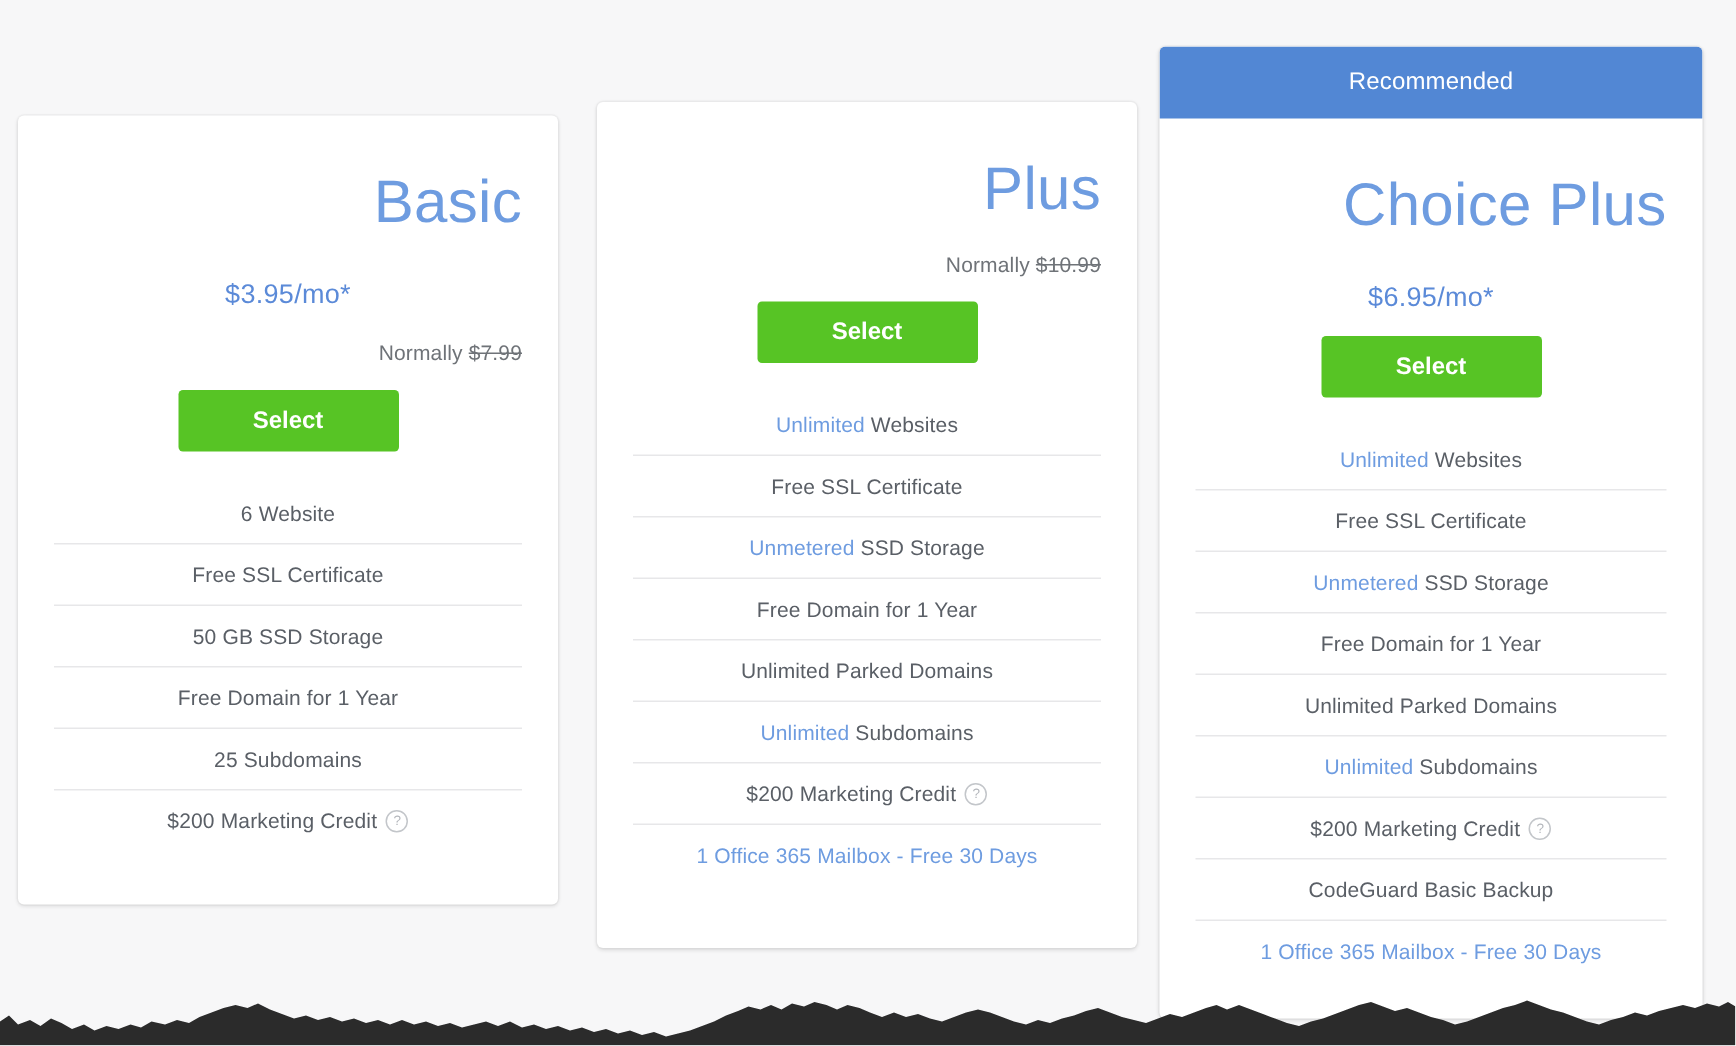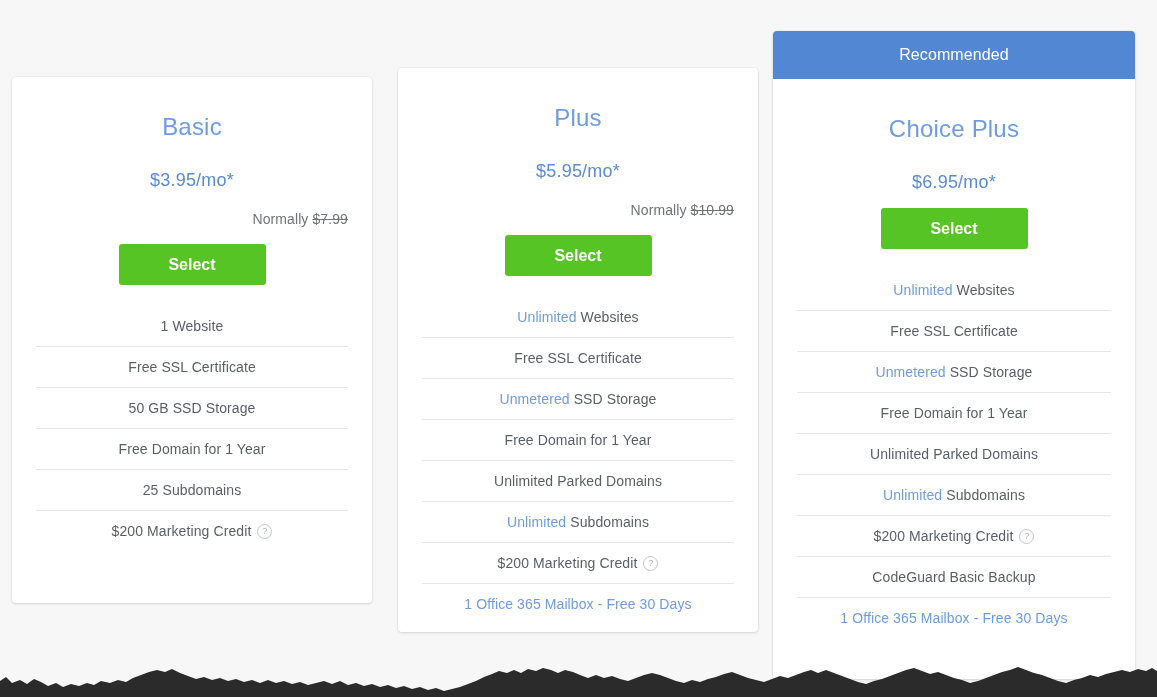--- a/index.html
+++ b/index.html
@@ -45,23 +45,23 @@
     justify-content: center;
     font-size: 16px;
     letter-spacing: 0.1px;
   }
 
   .card-body {
     padding: 0 24px;
   }
 
   .plan-name {
-    text-align: center;
+    text-align: right;
     color: #6e9ce0;
-    font-size: 24px;
+    font-size: 40px;
     font-weight: 400;
     line-height: 1;
     margin: 0;
     padding-top: 38px;
     letter-spacing: 0.2px;
   }
 
   .plan-price {
     text-align: center;
     color: #5b8ad8;
@@ -167,34 +167,33 @@
   <div class="plan-card card-basic">
     <div class="card-body">
       <div class="plan-name">Basic</div>
       <div class="plan-price">$3.95/mo*</div>
       <div class="plan-normally">
         <span>Normally</span>
         <span class="strike">$7.99</span>
       </div>
       <button class="select-button">Select</button>
       <ul class="feature-list">
-          <li class="feature-row"><span>1 Website</span></li>
+          <li class="feature-row"><span>6 Website</span></li>
           <li class="feature-row"><span>Free SSL Certificate</span></li>
           <li class="feature-row"><span>50 GB SSD Storage</span></li>
           <li class="feature-row"><span>Free Domain for 1 Year</span></li>
           <li class="feature-row"><span>25 Subdomains</span></li>
           <li class="feature-row"><span>$200 Marketing Credit</span><span class="help-icon">?</span></li>
         </ul>
     </div>
   </div>
 
   <div class="plan-card card-plus">
     <div class="card-body">
       <div class="plan-name">Plus</div>
-      <div class="plan-price">$5.95/mo*</div>
       <div class="plan-normally">
         <span>Normally</span>
         <span class="strike">$10.99</span>
       </div>
       <button class="select-button">Select</button>
       <ul class="feature-list">
           <li class="feature-row"><span class="hl">Unlimited</span><span> Websites</span></li>
           <li class="feature-row"><span>Free SSL Certificate</span></li>
           <li class="feature-row"><span class="hl">Unmetered</span><span> SSD Storage</span></li>
           <li class="feature-row"><span>Free Domain for 1 Year</span></li>

